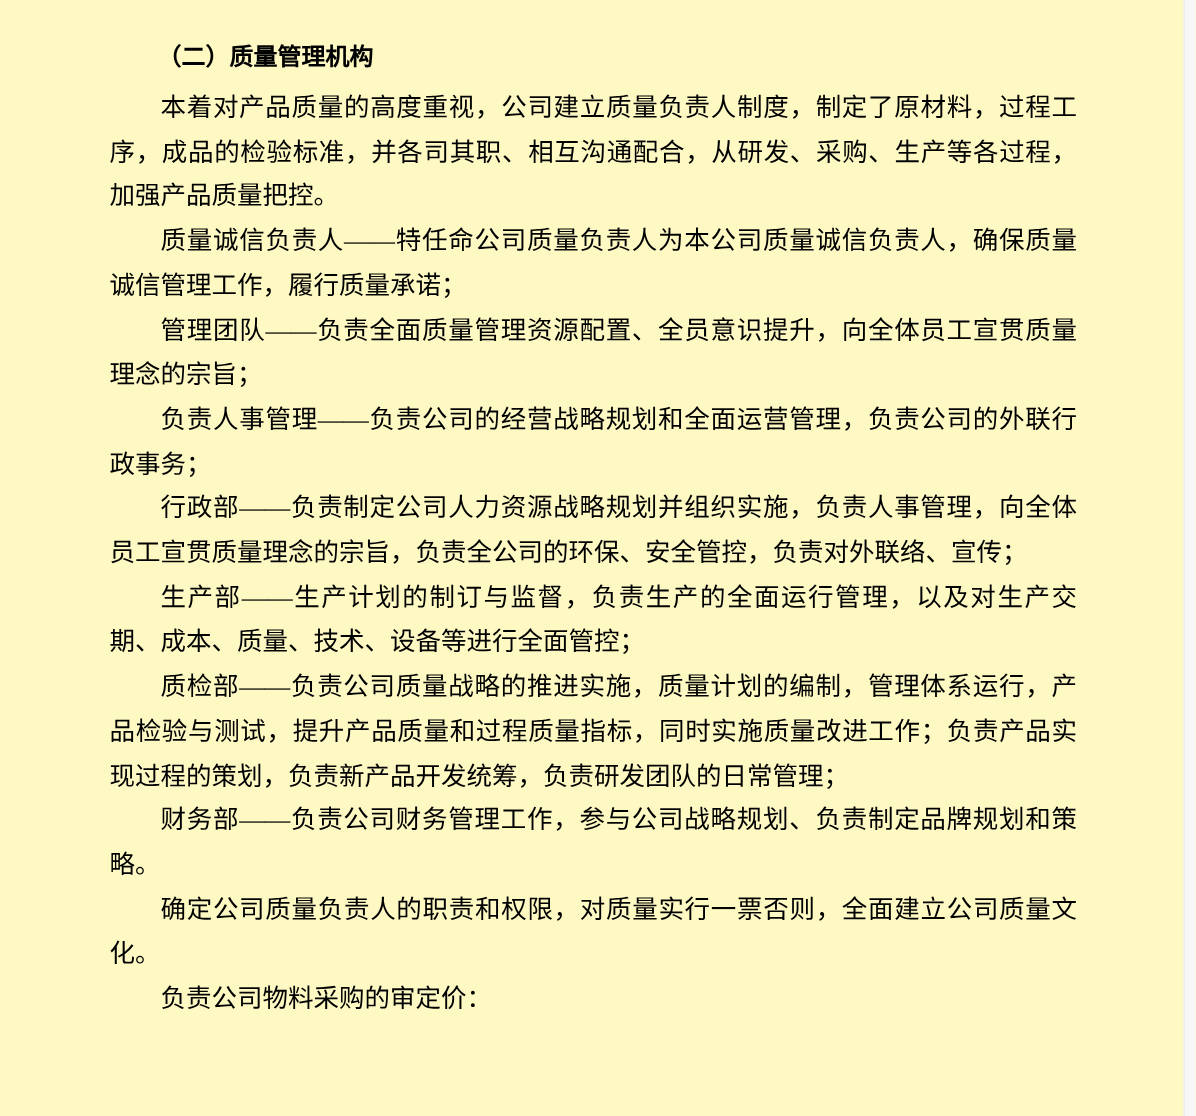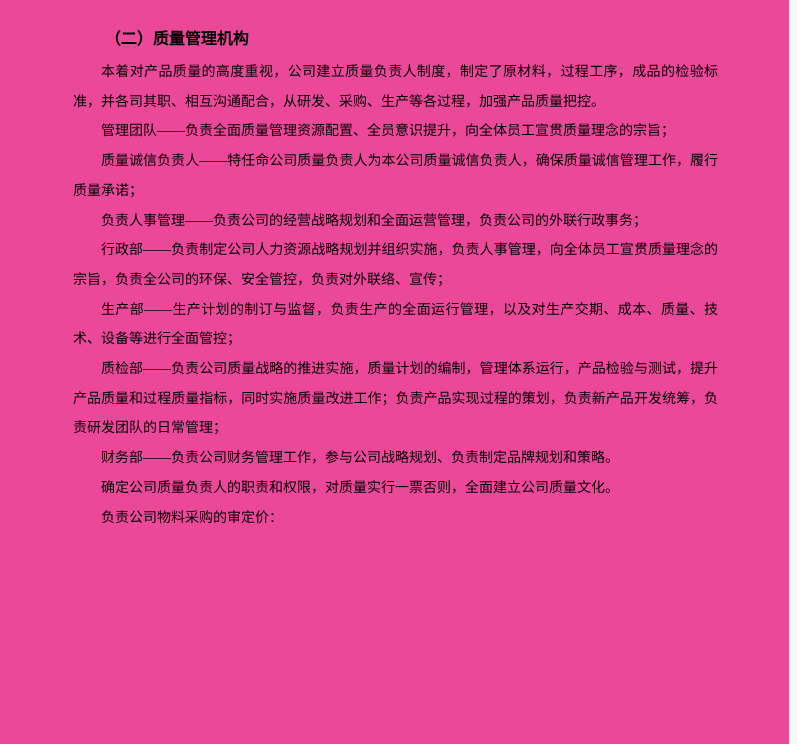--- a/index.html
+++ b/index.html
@@ -6,21 +6,21 @@
   body {
     width: 797px;
     height: 744px;
     position: relative;
     overflow: hidden;
     background: #ffffff;
   }
   .page {
     position: absolute;
     inset: 0;
-    background: #ec4899;
+    background: #fef9c3;
   }
   .page-edge-strip {
     position: absolute;
     top: 0;
     right: 0;
     width: 7px;
     height: 100%;
     background: #f7f7f7;
     border-left: 1px solid #ececec;
   }
@@ -35,38 +35,38 @@
     font-family: "Liberation Sans", "DejaVu Sans", sans-serif;
     font-weight: 700;
     font-size: 16px;
     line-height: 22px;
     text-indent: 2em;
     margin: 0 0 7px 0;
     color: #000000;
   }
   .para {
     font-family: "Liberation Serif", "DejaVu Serif", serif;
-    font-size: 14px;
+    font-size: 17px;
     line-height: 29.7px;
     text-align: justify;
     text-indent: 2em;
     margin: 0;
     color: #000000;
     word-break: break-all;
   }
 </style>
 </head>
 <body>
 
 <div class="page">
   <div class="doc">
     <h2 class="section-heading">（二）质量管理机构</h2>
     <p class="para">本着对产品质量的高度重视，公司建立质量负责人制度，制定了原材料，过程工序，成品的检验标准，并各司其职、相互沟通配合，从研发、采购、生产等各过程，加强产品质量把控。</p>
+    <p class="para">质量诚信负责人——特任命公司质量负责人为本公司质量诚信负责人，确保质量诚信管理工作，履行质量承诺；</p>
     <p class="para">管理团队——负责全面质量管理资源配置、全员意识提升，向全体员工宣贯质量理念的宗旨；</p>
-    <p class="para">质量诚信负责人——特任命公司质量负责人为本公司质量诚信负责人，确保质量诚信管理工作，履行质量承诺；</p>
     <p class="para">负责人事管理——负责公司的经营战略规划和全面运营管理，负责公司的外联行政事务；</p>
     <p class="para">行政部——负责制定公司人力资源战略规划并组织实施，负责人事管理，向全体员工宣贯质量理念的宗旨，负责全公司的环保、安全管控，负责对外联络、宣传；</p>
     <p class="para">生产部——生产计划的制订与监督，负责生产的全面运行管理，以及对生产交期、成本、质量、技术、设备等进行全面管控；</p>
     <p class="para">质检部——负责公司质量战略的推进实施，质量计划的编制，管理体系运行，产品检验与测试，提升产品质量和过程质量指标，同时实施质量改进工作；负责产品实现过程的策划，负责新产品开发统筹，负责研发团队的日常管理；</p>
     <p class="para">财务部——负责公司财务管理工作，参与公司战略规划、负责制定品牌规划和策略。</p>
     <p class="para">确定公司质量负责人的职责和权限，对质量实行一票否则，全面建立公司质量文化。</p>
     <p class="para">负责公司物料采购的审定价：</p>
   </div>
   <div class="page-edge-strip"></div>
 </div>

